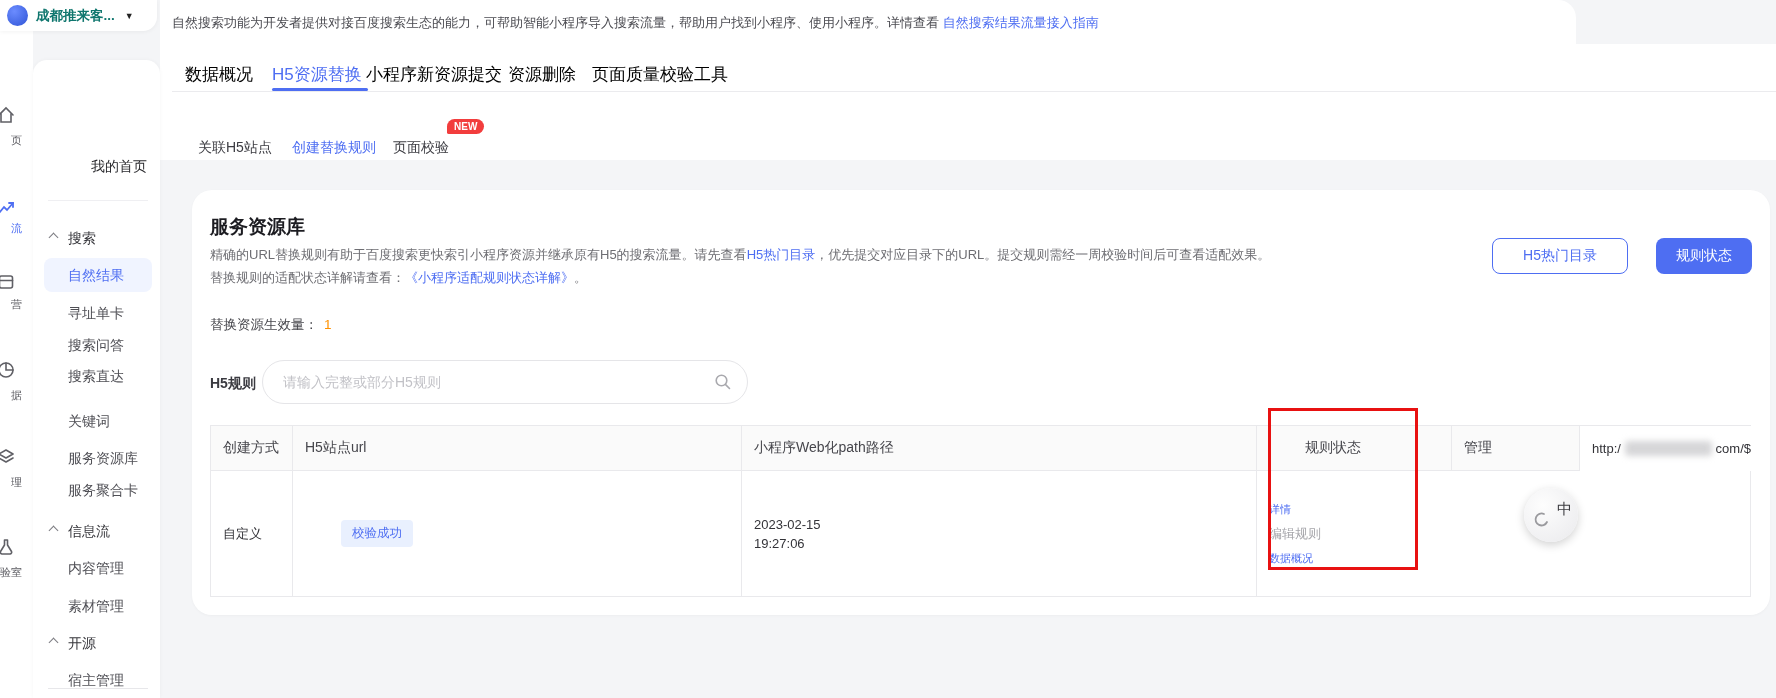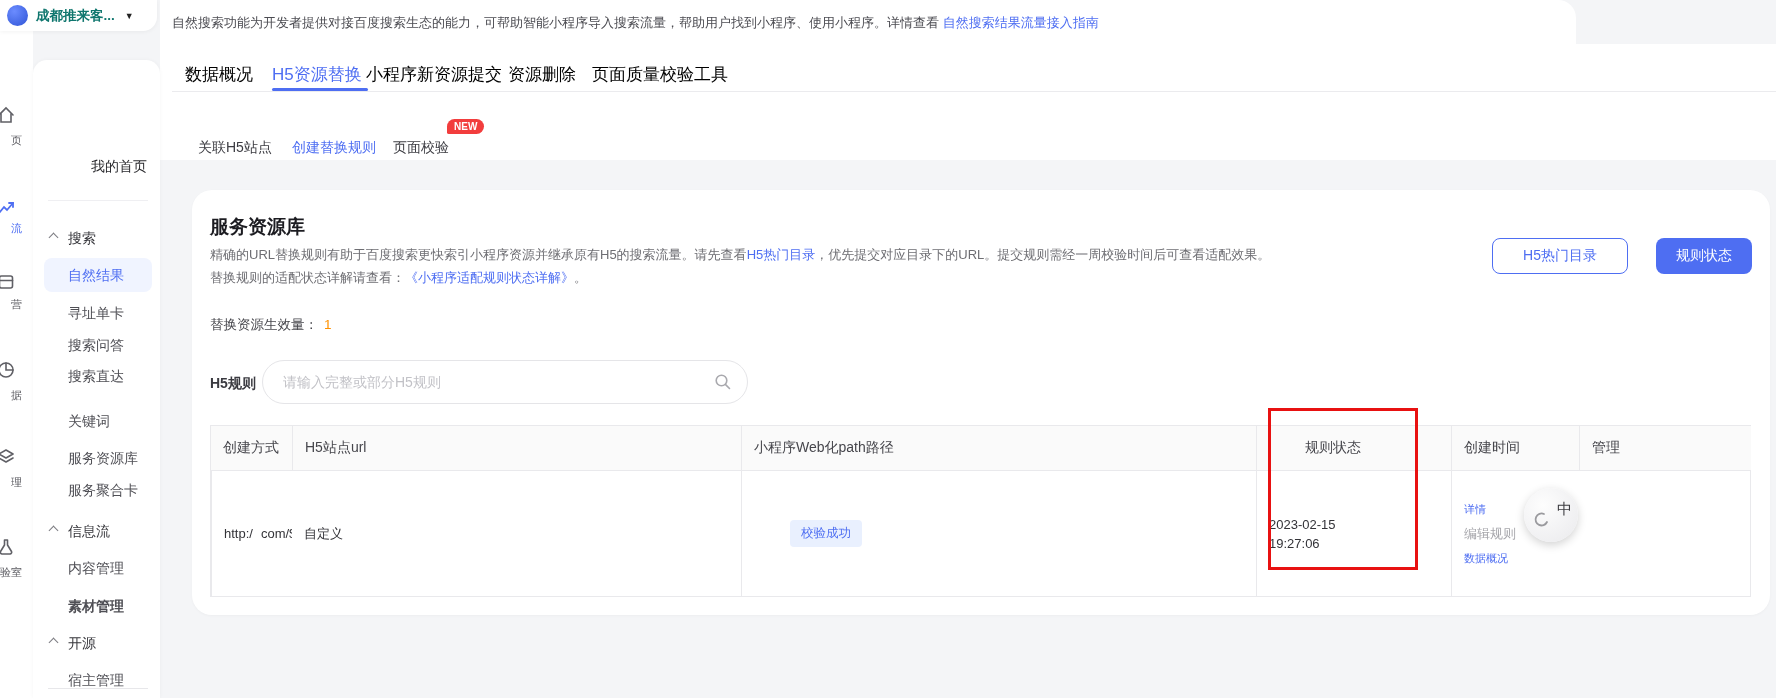--- a/index.html
+++ b/index.html
@@ -189,21 +189,21 @@
     <div class="side-text" style="left:35px; top:246px;">寻址单卡</div>
     <div class="side-text" style="left:35px; top:278px;">搜索问答</div>
     <div class="side-text" style="left:35px; top:309px;">搜索直达</div>
     <div class="side-text" style="left:35px; top:354px;">关键词</div>
     <div class="side-text" style="left:35px; top:391px;">服务资源库</div>
     <div class="side-text" style="left:35px; top:423px;">服务聚合卡</div>
 
     <span class="chev" style="left:17px; top:467px;"></span>
     <div class="side-text side-group" style="left:35px; top:464px;">信息流</div>
     <div class="side-text" style="left:35px; top:501px;">内容管理</div>
-    <div class="side-text" style="left:35px; top:539px;font-weight:bold;">素材管理</div>
+    <div class="side-text" style="left:35px; top:539px;">素材管理</div>
 
     <span class="chev" style="left:17px; top:579px;"></span>
     <div class="side-text side-group" style="left:35px; top:576px;">开源</div>
     <div class="side-text" style="left:35px; top:613px;">宿主管理</div>
 
     <div class="side-divider" style="left:15px; top:637px; width:100px; height:0;"></div>
 
   </div>
   <div class="abs" style="left:48px; top:688px; width:100px; height:1px; background:#e7e7ea; z-index:3;"></div>
 
@@ -250,21 +250,20 @@
           <line x1="11.6" y1="11.6" x2="15.5" y2="15.5"></line>
         </svg>
     </span>
   </div>
 
   <div class="abs rules-table">
     <div class="th">创建方式</div>
     <div class="th bl">H5站点url</div>
     <div class="th bl">小程序Web化path路径</div>
     <div class="th bl pad-status">规则状态</div>
-    <div class="th bl">创建时间</div>
     <div class="th bl">管理</div>
 
     <div class="td bl">
       <span>http:/</span>
       <span class="blur-chip"></span>
       <span>com/$</span>
     </div>
     <div class="td">自定义</div>
     <div class="td bl pad-status">
       <span class="status-pill">校验成功</span>

